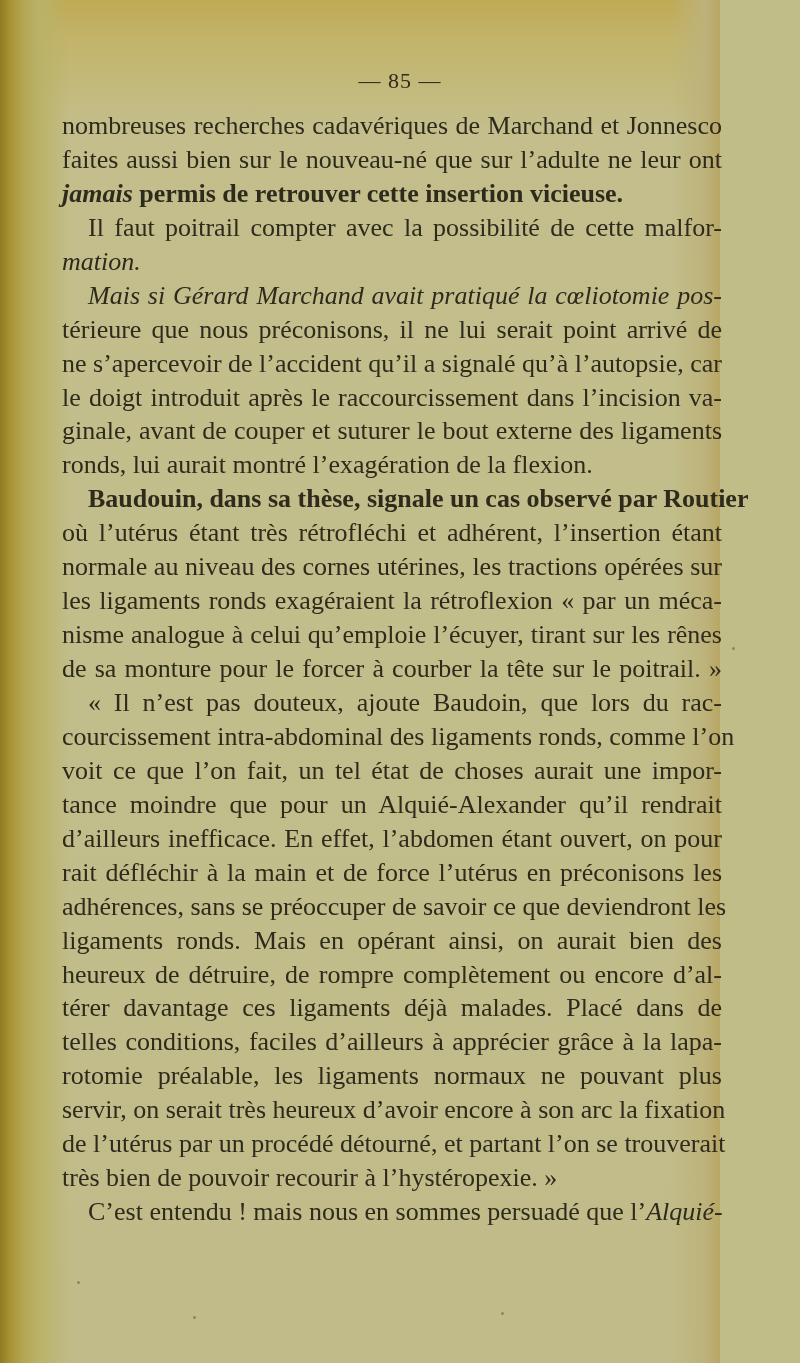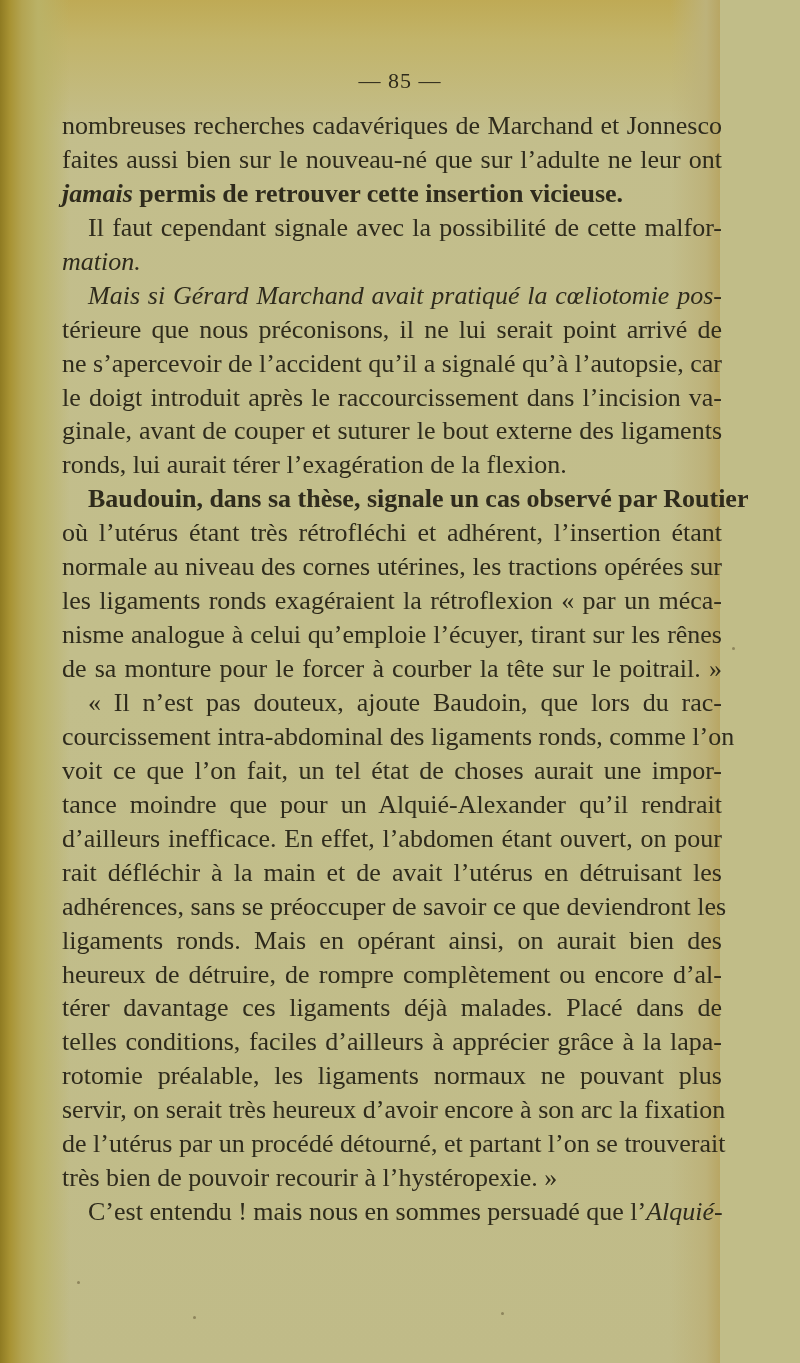--- a/index.html
+++ b/index.html
@@ -37,40 +37,40 @@
 </style>
 </head>
 <body>
 
 <div class="page">
   <div class="page-number">— 85 —</div>
   <div id="body-text">
       <div class="line" style="top: 111px;">nombreuses recherches cadavériques de Marchand et Jonnesco</div>
       <div class="line" style="top: 144.94px;">faites aussi bien sur le nouveau-né que sur l’adulte ne leur ont</div>
       <div class="line last" style="top: 178.88px; font-weight: bold;"><em>jamais</em> permis de retrouver cette insertion vicieuse.</div>
-      <div class="line indent" style="top: 212.82px;">Il faut cependant signale avec la possibilité de cette malfor-</div>
+      <div class="line indent" style="top: 212.82px;">Il faut poitrail compter avec la possibilité de cette malfor-</div>
       <div class="line last" style="top: 246.76px; font-style: italic;">mation.</div>
       <div class="line indent" style="top: 280.7px; font-style: italic;">Mais si Gérard Marchand avait pratiqué la cœliotomie pos-</div>
       <div class="line" style="top: 314.64px;">térieure que nous préconisons, il ne lui serait point arrivé de</div>
       <div class="line" style="top: 348.58px;">ne s’apercevoir de l’accident qu’il a signalé qu’à l’autopsie, car</div>
       <div class="line" style="top: 382.52px;">le doigt introduit après le raccourcissement dans l’incision va-</div>
       <div class="line" style="top: 416.46px;">ginale, avant de couper et suturer le bout externe des ligaments</div>
-      <div class="line last" style="top: 450.4px;">ronds, lui aurait térer l’exagération de la flexion.</div>
+      <div class="line last" style="top: 450.4px;">ronds, lui aurait montré l’exagération de la flexion.</div>
       <div class="line indent" style="top: 484.34px; font-weight: bold;">Baudouin, dans sa thèse, signale un cas observé par Routier</div>
       <div class="line" style="top: 518.28px;">où l’utérus étant très rétrofléchi et adhérent, l’insertion étant</div>
       <div class="line" style="top: 552.22px;">normale au niveau des cornes utérines, les tractions opérées sur</div>
       <div class="line" style="top: 586.16px;">les ligaments ronds exagéraient la rétroflexion « par un méca-</div>
       <div class="line" style="top: 620.1px;">nisme analogue à celui qu’emploie l’écuyer, tirant sur les rênes</div>
       <div class="line" style="top: 654.04px;">de sa monture pour le forcer à courber la tête sur le poitrail. »</div>
       <div class="line indent" style="top: 687.98px;">« Il n’est pas douteux, ajoute Baudoin, que lors du rac-</div>
       <div class="line" style="top: 721.92px;">courcissement intra-abdominal des ligaments ronds, comme l’on</div>
       <div class="line" style="top: 755.86px;">voit ce que l’on fait, un tel état de choses aurait une impor-</div>
       <div class="line" style="top: 789.8px;">tance moindre que pour un Alquié-Alexander qu’il rendrait</div>
       <div class="line" style="top: 823.74px;">d’ailleurs inefficace. En effet, l’abdomen étant ouvert, on pour</div>
-      <div class="line" style="top: 857.68px;">rait défléchir à la main et de avait l’utérus en détruisant les</div>
+      <div class="line" style="top: 857.68px;">rait défléchir à la main et de force l’utérus en préconisons les</div>
       <div class="line" style="top: 891.62px;">adhérences, sans se préoccuper de savoir ce que deviendront les</div>
       <div class="line" style="top: 925.56px;">ligaments ronds. Mais en opérant ainsi, on aurait bien des</div>
       <div class="line" style="top: 959.5px;">heureux de détruire, de rompre complètement ou encore d’al-</div>
       <div class="line" style="top: 993.44px;">térer davantage ces ligaments déjà malades. Placé dans de</div>
       <div class="line" style="top: 1027.38px;">telles conditions, faciles d’ailleurs à apprécier grâce à la lapa-</div>
       <div class="line" style="top: 1061.32px;">rotomie préalable, les ligaments normaux ne pouvant plus</div>
       <div class="line" style="top: 1095.26px;">servir, on serait très heureux d’avoir encore à son arc la fixation</div>
       <div class="line" style="top: 1129.2px;">de l’utérus par un procédé détourné, et partant l’on se trouverait</div>
       <div class="line last" style="top: 1163.14px;">très bien de pouvoir recourir à l’hystéropexie. »</div>
       <div class="line indent" style="top: 1197.08px;">C’est entendu ! mais nous en sommes persuadé que l’<em>Alquié-</em></div>

